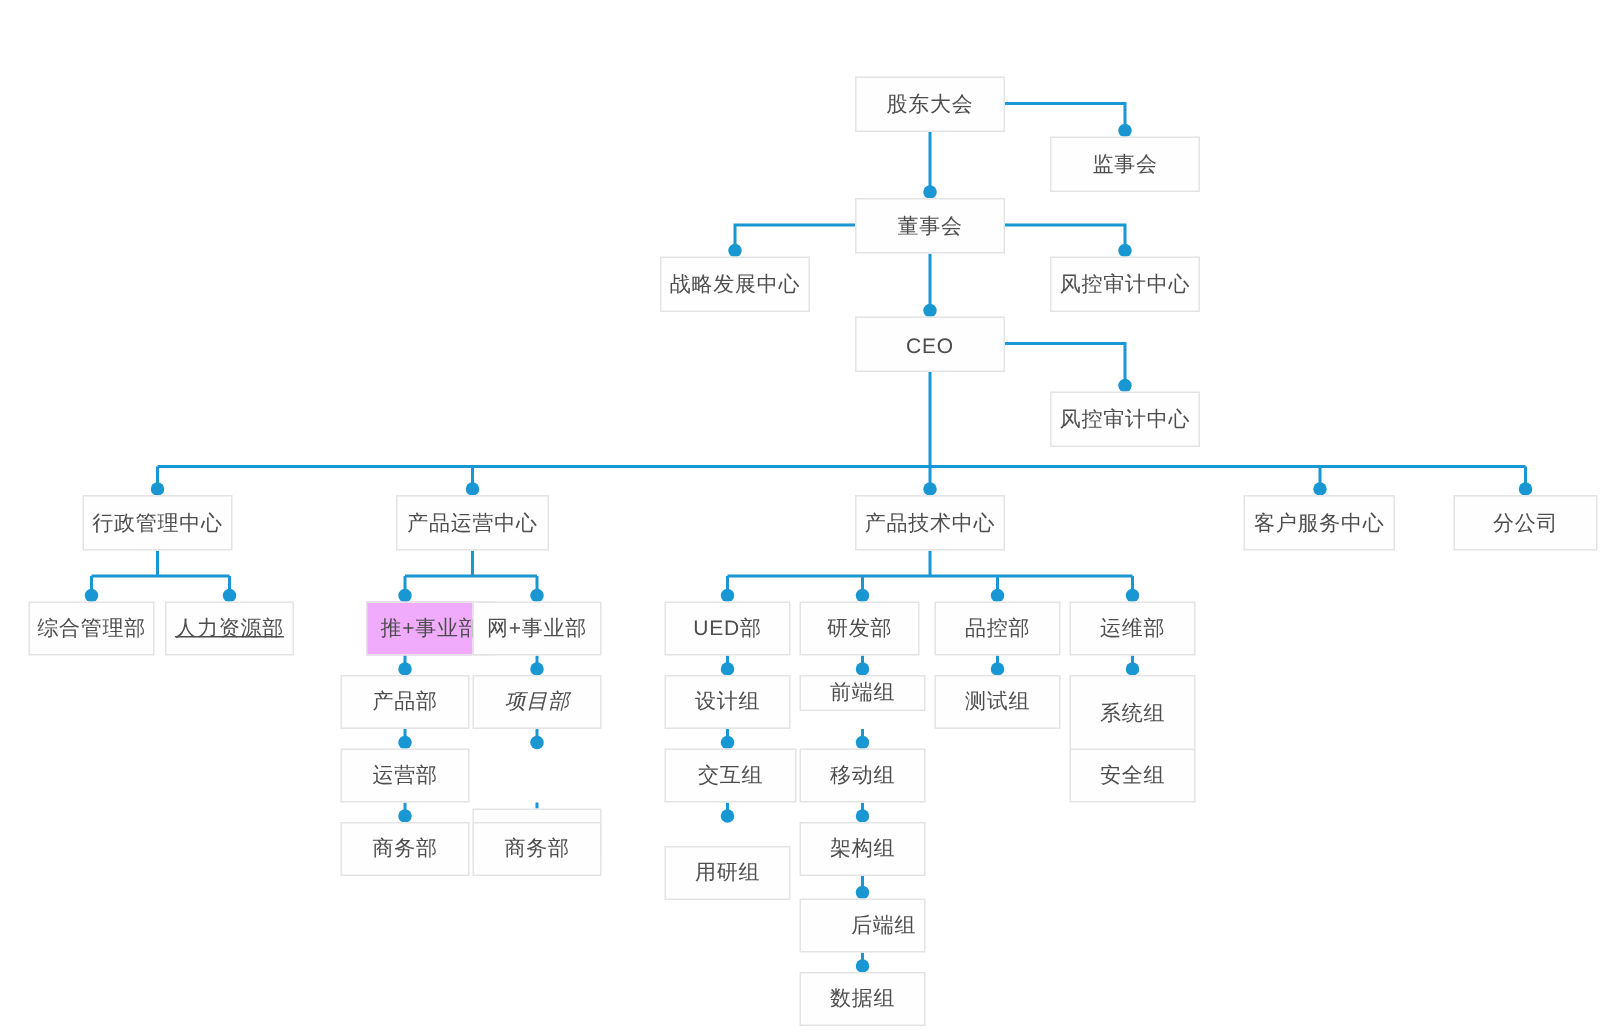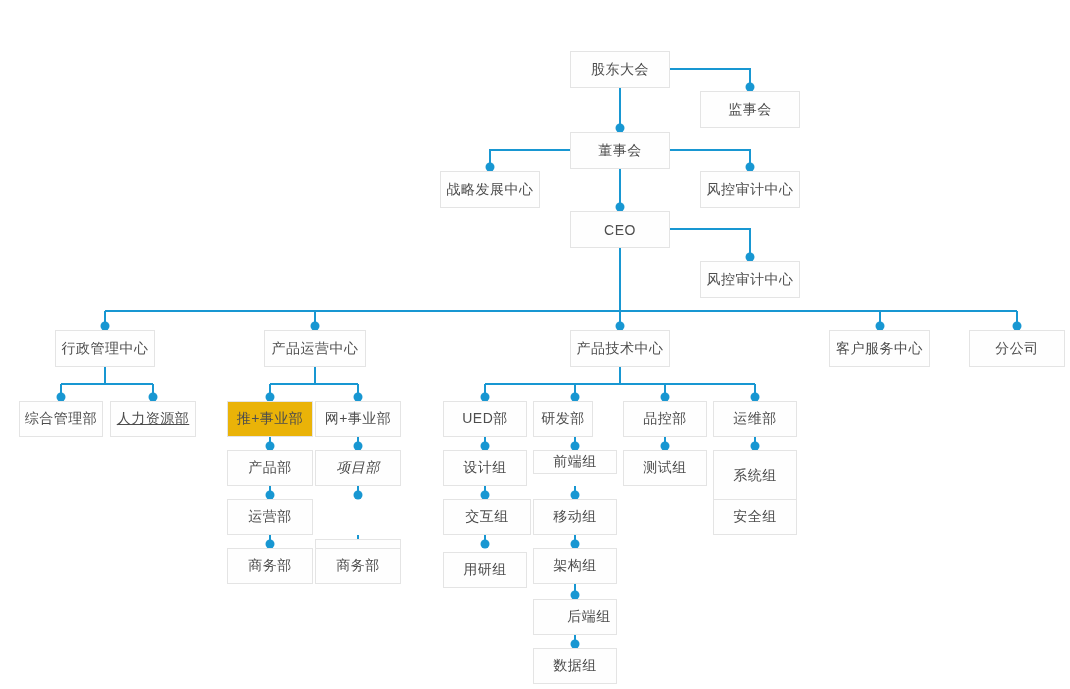--- a/index.html
+++ b/index.html
@@ -131,37 +131,37 @@
       <div class="node" style="left: 700px; top: 171px; width: 100px; height: 37px; background: rgb(254, 254, 254); border-color: rgb(228, 228, 228); color: rgb(77, 77, 77);">风控审计中心</div>
       <div class="node" style="left: 570px; top: 211px; width: 100px; height: 37px; background: rgb(254, 254, 254); border-color: rgb(228, 228, 228); color: rgb(77, 77, 77);">CEO</div>
       <div class="node" style="left: 700px; top: 261px; width: 100px; height: 37px; background: rgb(254, 254, 254); border-color: rgb(228, 228, 228); color: rgb(77, 77, 77);">风控审计中心</div>
       <div class="node" style="left: 55px; top: 330px; width: 100px; height: 37px; background: rgb(254, 254, 254); border-color: rgb(228, 228, 228); color: rgb(77, 77, 77);">行政管理中心</div>
       <div class="node" style="left: 264px; top: 330px; width: 102px; height: 37px; background: rgb(254, 254, 254); border-color: rgb(228, 228, 228); color: rgb(77, 77, 77);">产品运营中心</div>
       <div class="node" style="left: 570px; top: 330px; width: 100px; height: 37px; background: rgb(254, 254, 254); border-color: rgb(228, 228, 228); color: rgb(77, 77, 77);">产品技术中心</div>
       <div class="node" style="left: 829px; top: 330px; width: 101px; height: 37px; background: rgb(254, 254, 254); border-color: rgb(228, 228, 228); color: rgb(77, 77, 77);">客户服务中心</div>
       <div class="node" style="left: 969px; top: 330px; width: 96px; height: 37px; background: rgb(254, 254, 254); border-color: rgb(228, 228, 228); color: rgb(77, 77, 77);">分公司</div>
       <div class="node" style="left: 19px; top: 401px; width: 84px; height: 36px; background: rgb(254, 254, 254); border-color: rgb(228, 228, 228); color: rgb(77, 77, 77);">综合管理部</div>
       <div class="node" style="left: 110px; top: 401px; width: 86px; height: 36px; background: rgb(254, 254, 254); border-color: rgb(228, 228, 228); color: rgb(77, 77, 77); text-decoration: underline;">人力资源部</div>
-      <div class="node" style="left: 227px; top: 401px; width: 86px; height: 36px; background: #eab308; border-color: rgb(228, 228, 228); color: rgb(77, 77, 77);">推+事业部</div>
+      <div class="node" style="left: 244px; top: 401px; width: 86px; height: 36px; background: #f0abfc; border-color: rgb(228, 228, 228); color: rgb(77, 77, 77);">推+事业部</div>
       <div class="node" style="left: 315px; top: 401px; width: 86px; height: 36px; background: rgb(254, 254, 254); border-color: rgb(228, 228, 228); color: rgb(77, 77, 77);">网+事业部</div>
       <div class="node" style="left: 443px; top: 401px; width: 84px; height: 36px; background: rgb(254, 254, 254); border-color: rgb(228, 228, 228); color: rgb(77, 77, 77);">UED部</div>
-      <div class="node" style="left: 533px; top: 401px; width: 60px; height: 36px; background: rgb(254, 254, 254); border-color: rgb(228, 228, 228); color: rgb(77, 77, 77);">研发部</div>
+      <div class="node" style="left: 533px; top: 401px; width: 80px; height: 36px; background: rgb(254, 254, 254); border-color: rgb(228, 228, 228); color: rgb(77, 77, 77);">研发部</div>
       <div class="node" style="left: 623px; top: 401px; width: 84px; height: 36px; background: rgb(254, 254, 254); border-color: rgb(228, 228, 228); color: rgb(77, 77, 77);">品控部</div>
       <div class="node" style="left: 713px; top: 401px; width: 84px; height: 36px; background: rgb(254, 254, 254); border-color: rgb(228, 228, 228); color: rgb(77, 77, 77);">运维部</div>
       <div class="node" style="left: 227px; top: 450px; width: 86px; height: 36px; background: rgb(254, 254, 254); border-color: rgb(228, 228, 228); color: rgb(77, 77, 77);">产品部</div>
       <div class="node" style="left: 315px; top: 450px; width: 86px; height: 36px; background: rgb(254, 254, 254); border-color: rgb(228, 228, 228); color: rgb(77, 77, 77); font-style: italic;">项目部</div>
       <div class="node" style="left: 443px; top: 450px; width: 84px; height: 36px; background: rgb(254, 254, 254); border-color: rgb(228, 228, 228); color: rgb(77, 77, 77);">设计组</div>
       <div class="node" style="left: 533px; top: 450px; width: 84px; height: 24px; background: rgb(254, 254, 254); border-color: rgb(228, 228, 228); color: rgb(77, 77, 77);">前端组</div>
       <div class="node" style="left: 623px; top: 450px; width: 84px; height: 36px; background: rgb(254, 254, 254); border-color: rgb(228, 228, 228); color: rgb(77, 77, 77);">测试组</div>
       <div class="node" style="left: 713px; top: 450px; width: 84px; height: 51px; background: rgb(254, 254, 254); border-color: rgb(228, 228, 228); color: rgb(77, 77, 77);">系统组</div>
       <div class="node" style="left: 227px; top: 499px; width: 86px; height: 36px; background: rgb(254, 254, 254); border-color: rgb(228, 228, 228); color: rgb(77, 77, 77);">运营部</div>
       <div class="node" style="left: 315px; top: 499px; width: 86px; height: 36px; background: rgb(254, 254, 254); border-color: rgb(228, 228, 228); color: rgb(77, 77, 77); margin-top: 40px;">推广部</div>
       <div class="node" style="left: 443px; top: 499px; width: 88px; height: 36px; background: rgb(254, 254, 254); border-color: rgb(228, 228, 228); color: rgb(77, 77, 77);">交互组</div>
       <div class="node" style="left: 533px; top: 499px; width: 84px; height: 36px; background: rgb(254, 254, 254); border-color: rgb(228, 228, 228); color: rgb(77, 77, 77);">移动组</div>
       <div class="node" style="left: 713px; top: 499px; width: 84px; height: 36px; background: rgb(254, 254, 254); border-color: rgb(228, 228, 228); color: rgb(77, 77, 77);">安全组</div>
       <div class="node" style="left: 227px; top: 548px; width: 86px; height: 36px; background: rgb(254, 254, 254); border-color: rgb(228, 228, 228); color: rgb(77, 77, 77);">商务部</div>
       <div class="node" style="left: 315px; top: 548px; width: 86px; height: 36px; background: rgb(254, 254, 254); border-color: rgb(228, 228, 228); color: rgb(77, 77, 77);">商务部</div>
-      <div class="node" style="left: 443px; top: 552px; width: 84px; height: 36px; background: rgb(254, 254, 254); border-color: rgb(228, 228, 228); color: rgb(77, 77, 77);">用研组</div>
+      <div class="node" style="left: 443px; top: 564px; width: 84px; height: 36px; background: rgb(254, 254, 254); border-color: rgb(228, 228, 228); color: rgb(77, 77, 77);">用研组</div>
       <div class="node" style="left: 533px; top: 548px; width: 84px; height: 36px; background: rgb(254, 254, 254); border-color: rgb(228, 228, 228); color: rgb(77, 77, 77);">架构组</div>
       <div class="node" style="left: 533px; top: 599px; width: 84px; height: 36px; background: rgb(254, 254, 254); border-color: rgb(228, 228, 228); color: rgb(77, 77, 77); padding-left: 28px;">后端组</div>
       <div class="node" style="left: 533px; top: 648px; width: 84px; height: 36px; background: rgb(254, 254, 254); border-color: rgb(228, 228, 228); color: rgb(77, 77, 77);">数据组</div>
     </div>
 </div>
 
 </body></html>

